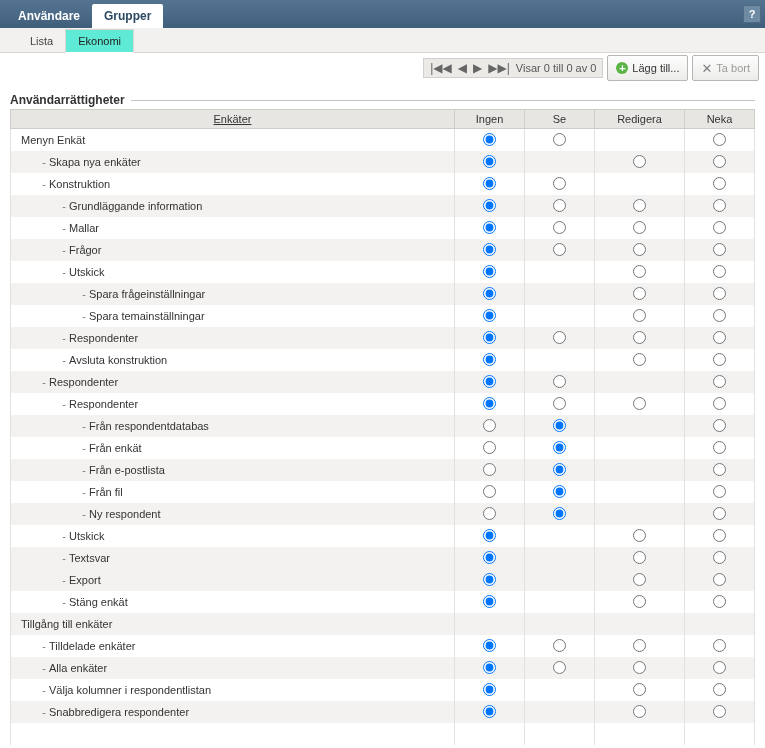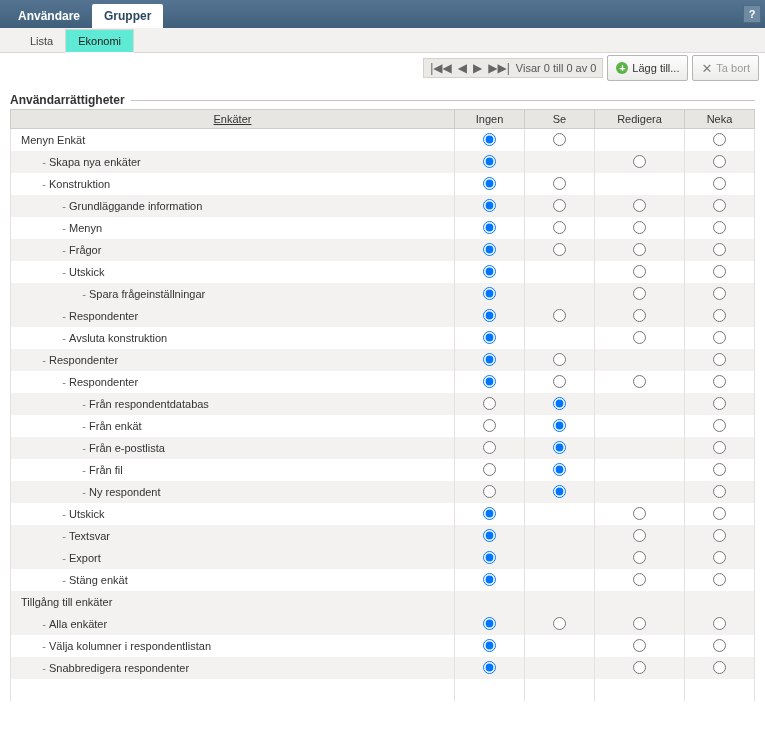--- a/index.html
+++ b/index.html
@@ -253,21 +253,21 @@
           <td class="label">
             <div class="indent2"><span class="dash">-</span><span>Grundläggande information</span></div>
           </td>
           <td><input type="radio" name="r3" checked="" style=""></td>
           <td><input type="radio" name="r3" style=""></td>
           <td><input type="radio" name="r3" style=""></td>
           <td><input type="radio" name="r3" style=""></td>
         </tr>
         <tr class="odd">
           <td class="label">
-            <div class="indent2"><span class="dash">-</span><span>Menyn</span></div>
+            <div class="indent2"><span class="dash">-</span><span>Mallar</span></div>
           </td>
           <td><input type="radio" name="r4" checked="" style=""></td>
           <td><input type="radio" name="r4" style=""></td>
           <td><input type="radio" name="r4" style=""></td>
           <td><input type="radio" name="r4" style=""></td>
         </tr>
         <tr class="even">
           <td class="label">
             <div class="indent2"><span class="dash">-</span><span>Frågor</span></div>
           </td>
@@ -287,20 +287,29 @@
         </tr>
         <tr class="even">
           <td class="label">
             <div class="indent3"><span class="dash">-</span><span>Spara frågeinställningar</span></div>
           </td>
           <td><input type="radio" name="r7" checked="" style=""></td>
           <td></td>
           <td><input type="radio" name="r7" style=""></td>
           <td><input type="radio" name="r7" style=""></td>
         </tr>
+        <tr class="odd">
+          <td class="label">
+            <div class="indent3"><span class="dash">-</span><span>Spara temainställningar</span></div>
+          </td>
+          <td><input type="radio" name="r8" checked="" style=""></td>
+          <td></td>
+          <td><input type="radio" name="r8" style=""></td>
+          <td><input type="radio" name="r8" style=""></td>
+        </tr>
         <tr class="even">
           <td class="label">
             <div class="indent2"><span class="dash">-</span><span>Respondenter</span></div>
           </td>
           <td><input type="radio" name="r9" checked="" style=""></td>
           <td><input type="radio" name="r9" style=""></td>
           <td><input type="radio" name="r9" style=""></td>
           <td><input type="radio" name="r9" style=""></td>
         </tr>
         <tr class="odd">
@@ -413,20 +422,29 @@
         </tr>
         <tr class="even">
           <td class="label">
             <div class="indent0"><span>Tillgång till enkäter</span></div>
           </td>
           <td></td>
           <td></td>
           <td></td>
           <td></td>
         </tr>
+        <tr class="odd">
+          <td class="label">
+            <div class="indent1"><span class="dash">-</span><span>Tilldelade enkäter</span></div>
+          </td>
+          <td><input type="radio" name="r24" checked="" style=""></td>
+          <td><input type="radio" name="r24" style=""></td>
+          <td><input type="radio" name="r24" style=""></td>
+          <td><input type="radio" name="r24" style=""></td>
+        </tr>
         <tr class="even">
           <td class="label">
             <div class="indent1"><span class="dash">-</span><span>Alla enkäter</span></div>
           </td>
           <td><input type="radio" name="r25" checked="" style=""></td>
           <td><input type="radio" name="r25" style=""></td>
           <td><input type="radio" name="r25" style=""></td>
           <td><input type="radio" name="r25" style=""></td>
         </tr>
         <tr class="odd">

